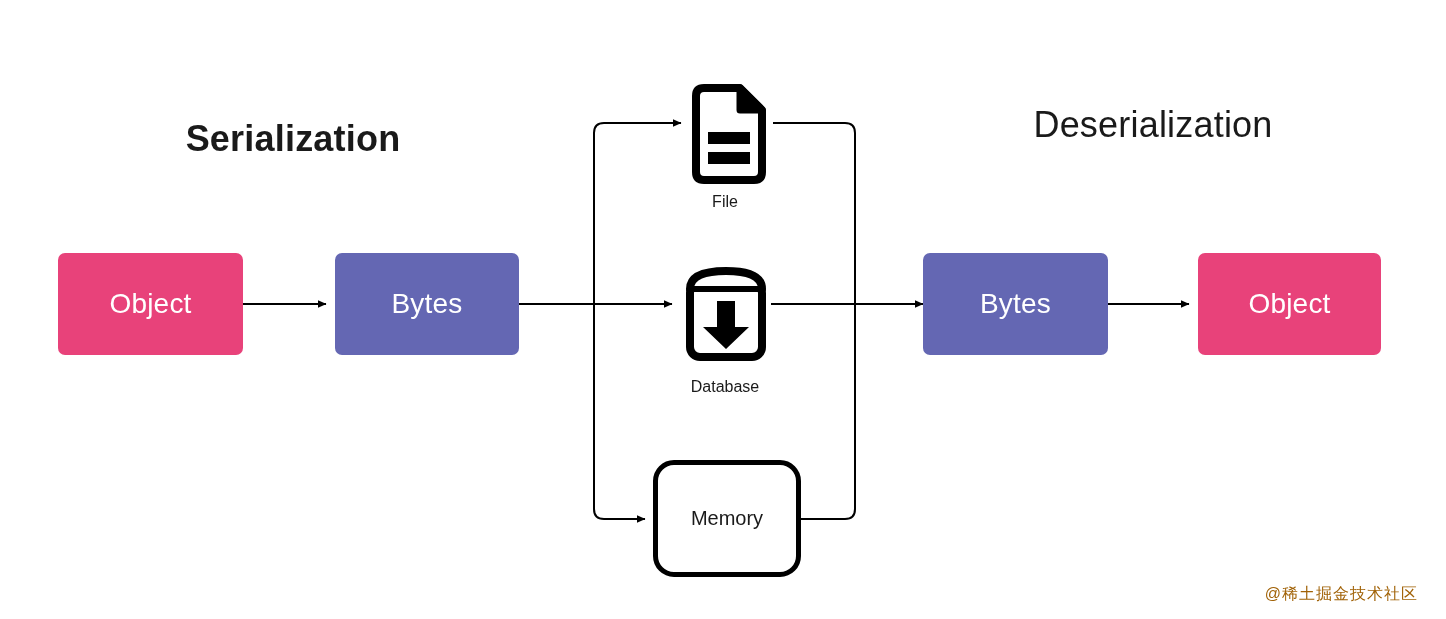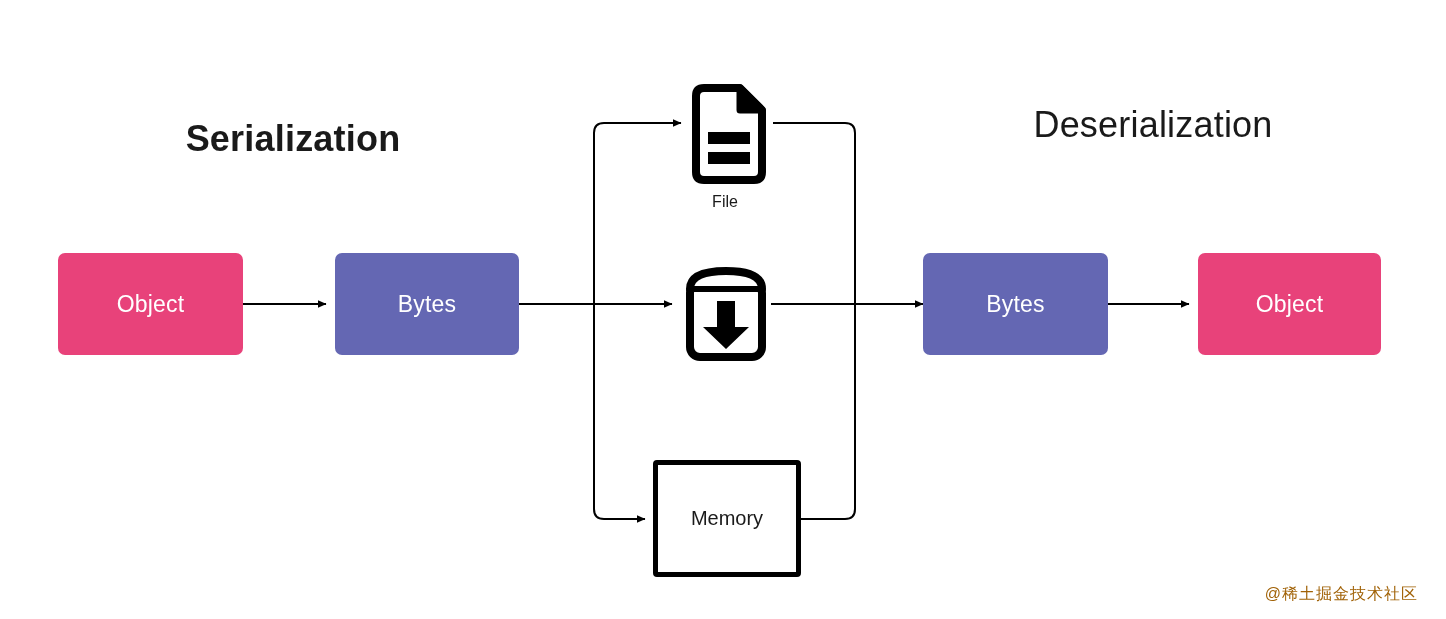--- a/index.html
+++ b/index.html
@@ -44,21 +44,21 @@
     top: 104px;
     width: 400px;
   }
   .node-box {
     position: absolute;
     border-radius: 7px;
     display: flex;
     align-items: center;
     justify-content: center;
     color: #ffffff;
-    font-size: 23px;
+    font-size: 28px;
     font-weight: 400;
     letter-spacing: 0.2px;
     box-sizing: border-box;
   }
   #node-object-left  { left: 58px;   top: 253px; width: 185px; height: 102px; }
   #node-bytes-left   { left: 335px;  top: 253px; width: 184px; height: 102px; }
   #node-bytes-right  { left: 923px;  top: 253px; width: 185px; height: 102px; }
   #node-object-right { left: 1198px; top: 253px; width: 183px; height: 102px; }
 
   .store-label {
@@ -71,21 +71,21 @@
   #label-file     { left: 625px; top: 193px; width: 200px; }
   #label-database { left: 625px; top: 378px; width: 200px; }
 
   .memory-box {
     position: absolute;
     left: 653px;
     top: 460px;
     width: 148px;
     height: 117px;
     border: 5px solid #000000;
-    border-radius: 4px;
+    border-radius: 21px;
     background: #ffffff;
     box-sizing: border-box;
     display: flex;
     align-items: center;
     justify-content: center;
     font-size: 20px;
     color: #1a1a1a;
   }
 
   .icon-wrap {
@@ -158,20 +158,21 @@
 
   <div class="icon-wrap" id="icon-database">
     <svg viewBox="0 0 90 98" width="90" height="98">
       <rect x="9" y="18" width="72" height="74" rx="10" ry="10" fill="#ffffff" stroke="#000000" stroke-width="8"></rect>
       <path d="M9,24 Q9,6 45,6 Q81,6 81,24" fill="#ffffff" stroke="#000000" stroke-width="8" stroke-linecap="round"></path>
       <line x1="12" y1="24" x2="78" y2="24" stroke="#000000" stroke-width="6"></line>
       <path d="M36,36 L54,36 L54,62 L68,62 L45,84 L22,62 L36,62 Z" fill="#000000"></path>
     </svg>
   </div>
 
+  <div class="store-label" id="label-database">Database</div>
 
   <div class="memory-box">
     <span>Memory</span>
   </div>
 
   <div class="watermark">@稀土掘金技术社区</div>
 
 </div>
 
 </body></html>

